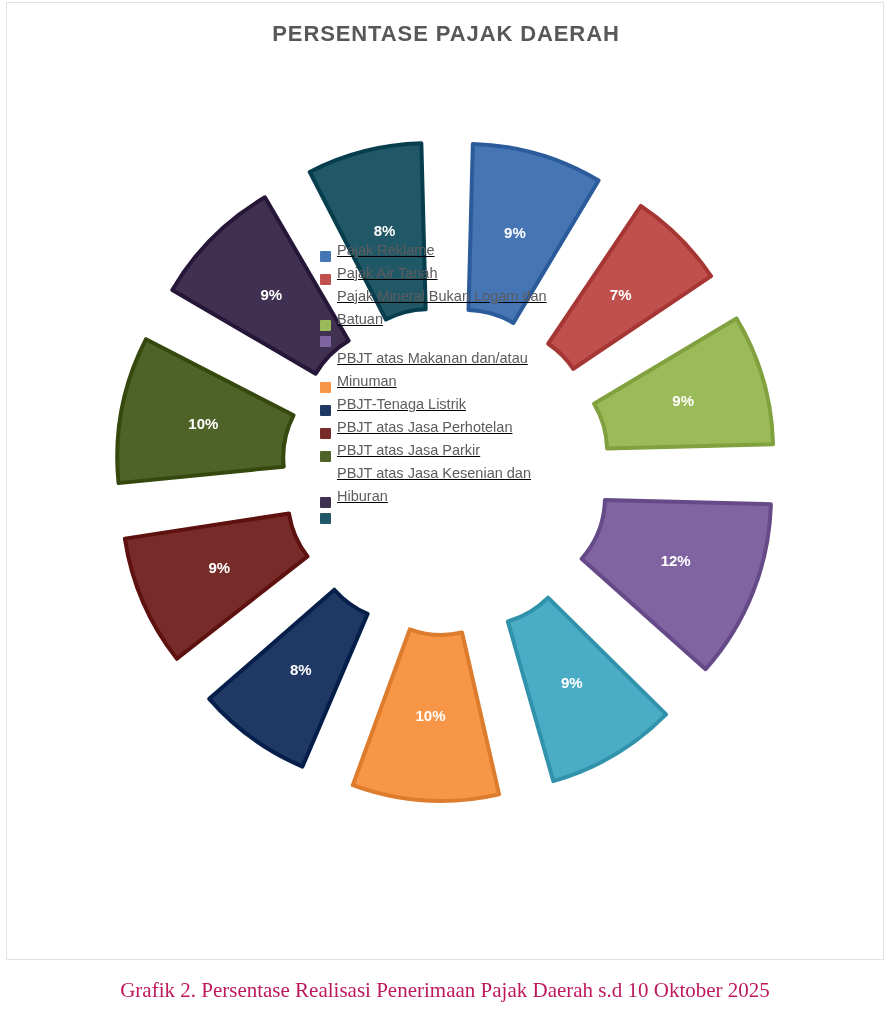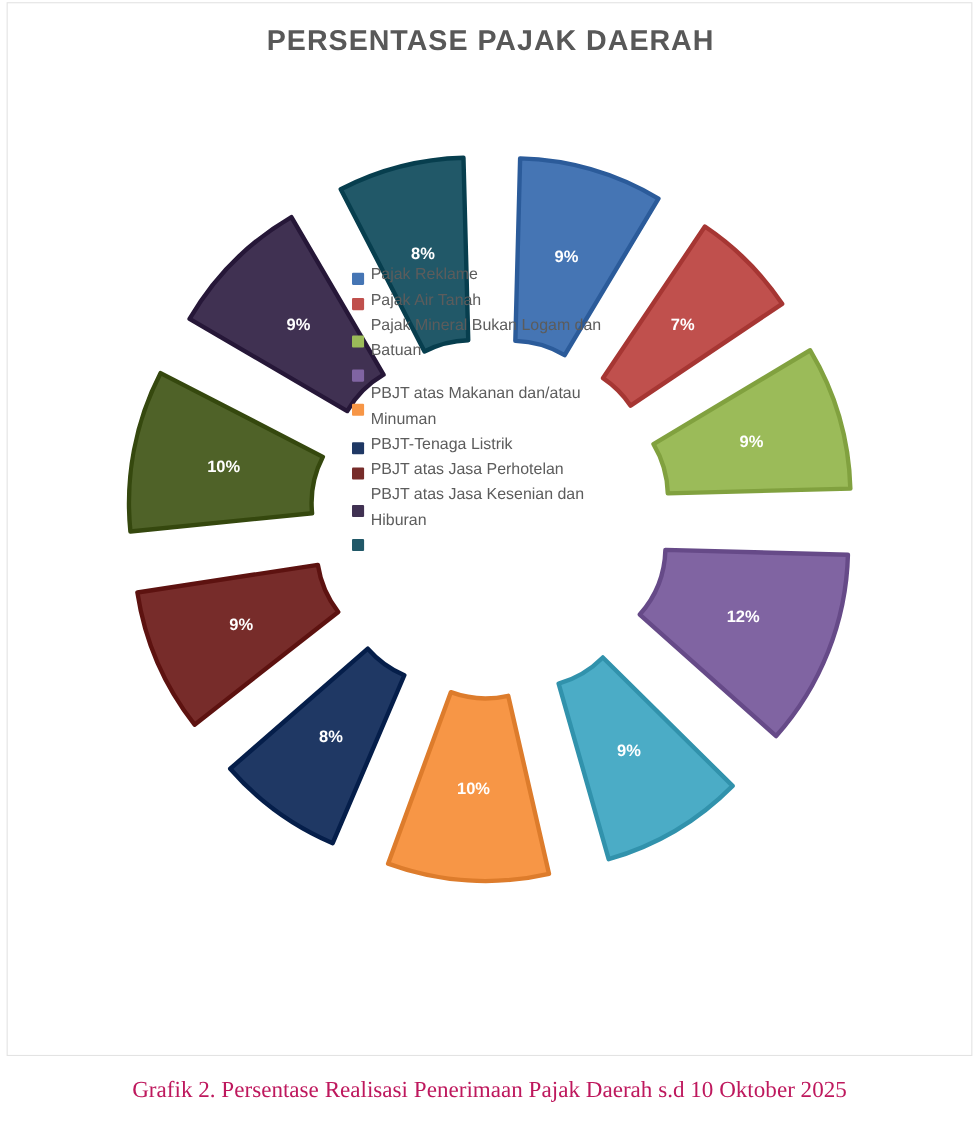--- a/index.html
+++ b/index.html
@@ -20,21 +20,21 @@
     width:878px; height:958px;
     background:#ffffff;
     border:1px solid #e3e3e3;
     box-sizing:border-box;
     overflow:hidden;
   }
   #chart-title{
     position:absolute;
     left:0; top:18px; width:878px;
     text-align:center;
-    font-size:26px;
+    font-size:22px;
     font-weight:bold;
     letter-spacing:0.9px;
     color:#585858;
     font-family:"Liberation Sans", sans-serif;
   }
   #pie-svg{
     position:absolute;
     left:0; top:60px;
     width:878px; height:830px;
     display:block;
@@ -48,22 +48,23 @@
     dominant-baseline:middle;
   }
   #legend{
     position:absolute;
     left:313px;
     top:236px;
     width:300px;
   }
   .legend-item{
     display:flex;
-    align-items:center;
+    align-items:flex-end;
     margin-bottom:0px;
+    text-decoration:underline;
   }
   .legend-swatch{
     width:11px;height:11px;
     flex:0 0 11px;
     margin-top:5px;
     margin-right:6px;
     border-radius:1px;
   }
   .legend-label{
     font-size:14.5px;
@@ -143,20 +144,24 @@
         </div>
         <div class="legend-item">
           <span class="legend-swatch" style="background: rgb(31, 56, 100);"></span>
           <span class="legend-label">PBJT-Tenaga Listrik</span>
         </div>
         <div class="legend-item">
           <span class="legend-swatch" style="background: rgb(119, 44, 42);"></span>
           <span class="legend-label">PBJT atas Jasa Perhotelan</span>
         </div>
         <div class="legend-item">
+          <span class="legend-swatch" style="background: rgb(79, 98, 40);"></span>
+          <span class="legend-label">PBJT atas Jasa Parkir</span>
+        </div>
+        <div class="legend-item">
           <span class="legend-swatch" style="background: rgb(64, 49, 82);"></span>
           <span class="legend-label">PBJT atas Jasa Kesenian dan
 Hiburan</span>
         </div>
         <div class="legend-item">
           <span class="legend-swatch" style="background: rgb(33, 88, 104);"></span>
         </div>
       </div>
 
   </div>

